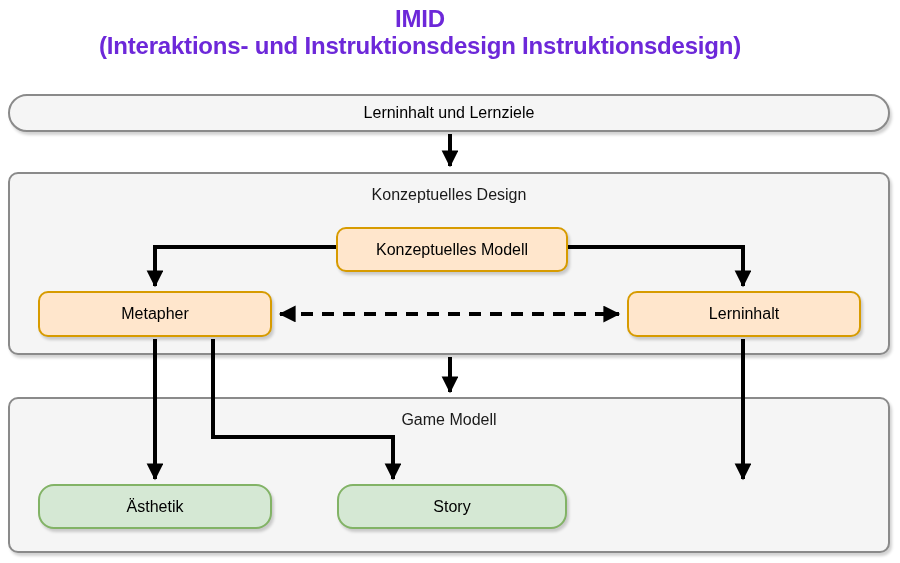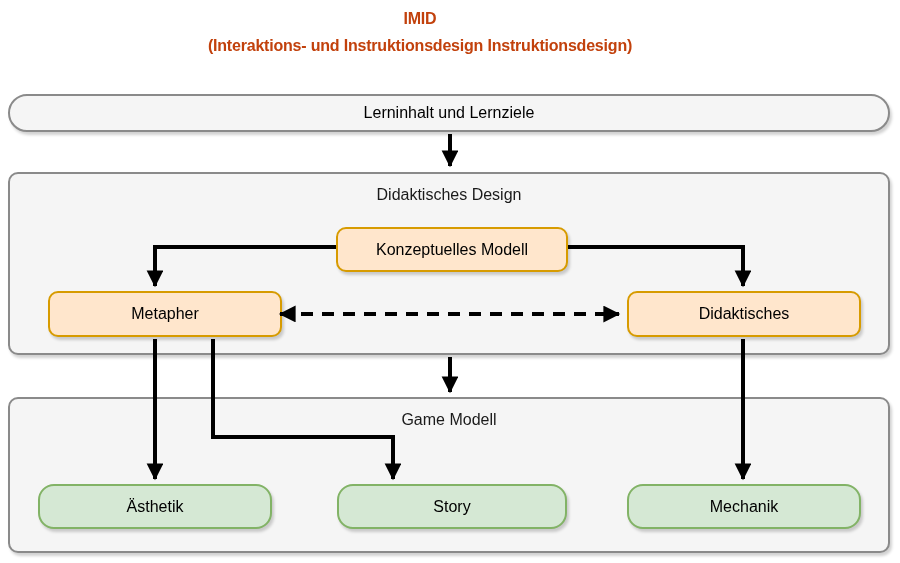--- a/index.html
+++ b/index.html
@@ -1,38 +1,38 @@
 <!DOCTYPE html>
 <html style="--container_fill: #f5f5f5; --container_border: #8a8a8a; --orange_fill: #ffe6cc; --orange_border: #d79b00; --green_fill: #d5e8d4; --green_border: #82b366; --arrow: #000000;"><head>
 <meta charset="utf-8">
 <style>
   html,body{margin:0;padding:0;background:#ffffff;}
   body{font-family:"Liberation Sans","DejaVu Sans",sans-serif;color:#000;}
   .canvas{position:relative;width:900px;height:563px;background:#ffffff;overflow:hidden;}
 
   .title{position:absolute;left:0;top:5px;width:840px;text-align:center;
-         font-size:16px;font-weight:600;letter-spacing:-0.2px;line-height:27px;color:#c2410c;}
+         font-size:24px;font-weight:600;letter-spacing:-0.2px;line-height:27px;color:#6d28d9;}
 
   .container{position:absolute;background:var(--container_fill);
              border:2px solid var(--container_border);border-radius:10px;
              box-shadow:2px 3px 3px rgba(0,0,0,0.18);box-sizing:border-box;}
   .container-label{position:absolute;left:0;top:12px;width:100%;text-align:center;
                    font-size:16px;color:#1a1a1a;}
 
   .node{position:absolute;display:flex;align-items:center;justify-content:center;
         font-size:16px;color:#000;box-sizing:border-box;
         box-shadow:2px 3px 3px rgba(0,0,0,0.18);}
   .node.gray{background:var(--container_fill);border:2px solid var(--container_border);border-radius:19px;}
   .node.orange{background:var(--orange_fill);border:2px solid var(--orange_border);border-radius:10px;}
   .node.green{background:var(--green_fill);border:2px solid var(--green_border);border-radius:16px;}
 
   .n-lerninhalt{left:8px;top:94px;width:882px;height:38px;}
   .c-didaktisch{left:8px;top:172px;width:882px;height:183px;}
   .n-konzept{left:336px;top:227px;width:232px;height:45px;}
-  .n-metapher{left:48px;top:291px;width:234px;height:46px;}
+  .n-metapher{left:38px;top:291px;width:234px;height:46px;}
   .n-interaktion{left:627px;top:291px;width:234px;height:46px;}
   .c-game{left:8px;top:397px;width:882px;height:156px;}
   .n-aesthetik{left:38px;top:484px;width:234px;height:45px;}
   .n-story{left:337px;top:484px;width:230px;height:45px;text-align:center;}
   .n-mechanik{left:627px;top:484px;width:234px;height:45px;}
 
   svg.edges{position:absolute;left:0;top:0;width:900px;height:563px;pointer-events:none;z-index:5;}
   .edge{stroke:var(--arrow);stroke-width:4;fill:none;stroke-linejoin:miter;}
   .edge.dashed{stroke-dasharray:12 9;}
   .arrowhead{fill:var(--arrow);}
@@ -45,45 +45,42 @@
   <div class="title">
     <div>IMID</div>
     <div>(Interaktions- und Instruktionsdesign Instruktionsdesign)</div>
   </div>
 
   <div class="node gray n-lerninhalt">
     <span>Lerninhalt und Lernziele</span>
   </div>
 
   <div class="container c-didaktisch">
-    <div class="container-label">Didaktisches Design</div>
+    <div class="container-label">Konzeptuelles Design</div>
   </div>
 
   <div class="node orange n-konzept">
     <span>Konzeptuelles Modell</span>
   </div>
   <div class="node orange n-metapher">
     <span>Metapher</span>
   </div>
   <div class="node orange n-interaktion">
-    <span>Didaktisches</span>
+    <span>Lerninhalt</span>
   </div>
 
   <div class="container c-game">
     <div class="container-label">Game Modell</div>
   </div>
 
   <div class="node green n-aesthetik">
     <span>Ästhetik</span>
   </div>
   <div class="node green n-story">
     <span>Story</span>
-  </div>
-  <div class="node green n-mechanik">
-    <span>Mechanik</span>
   </div>
 
   <svg class="edges" viewBox="0 0 900 563">
     <defs>
       <marker id="arr" markerWidth="4.4" markerHeight="4.4" refX="3.9" refY="2.1" orient="auto-start-reverse" markerUnits="strokeWidth">
         <path class="arrowhead" d="M0,0 L4.2,2.1 L0,4.2 Z"></path>
       </marker>
     </defs>
     <path class="edge" d="M450,134 V166" marker-end="url(#arr)"></path>
     <path class="edge" d="M336,247 H155 V286" marker-end="url(#arr)"></path>

